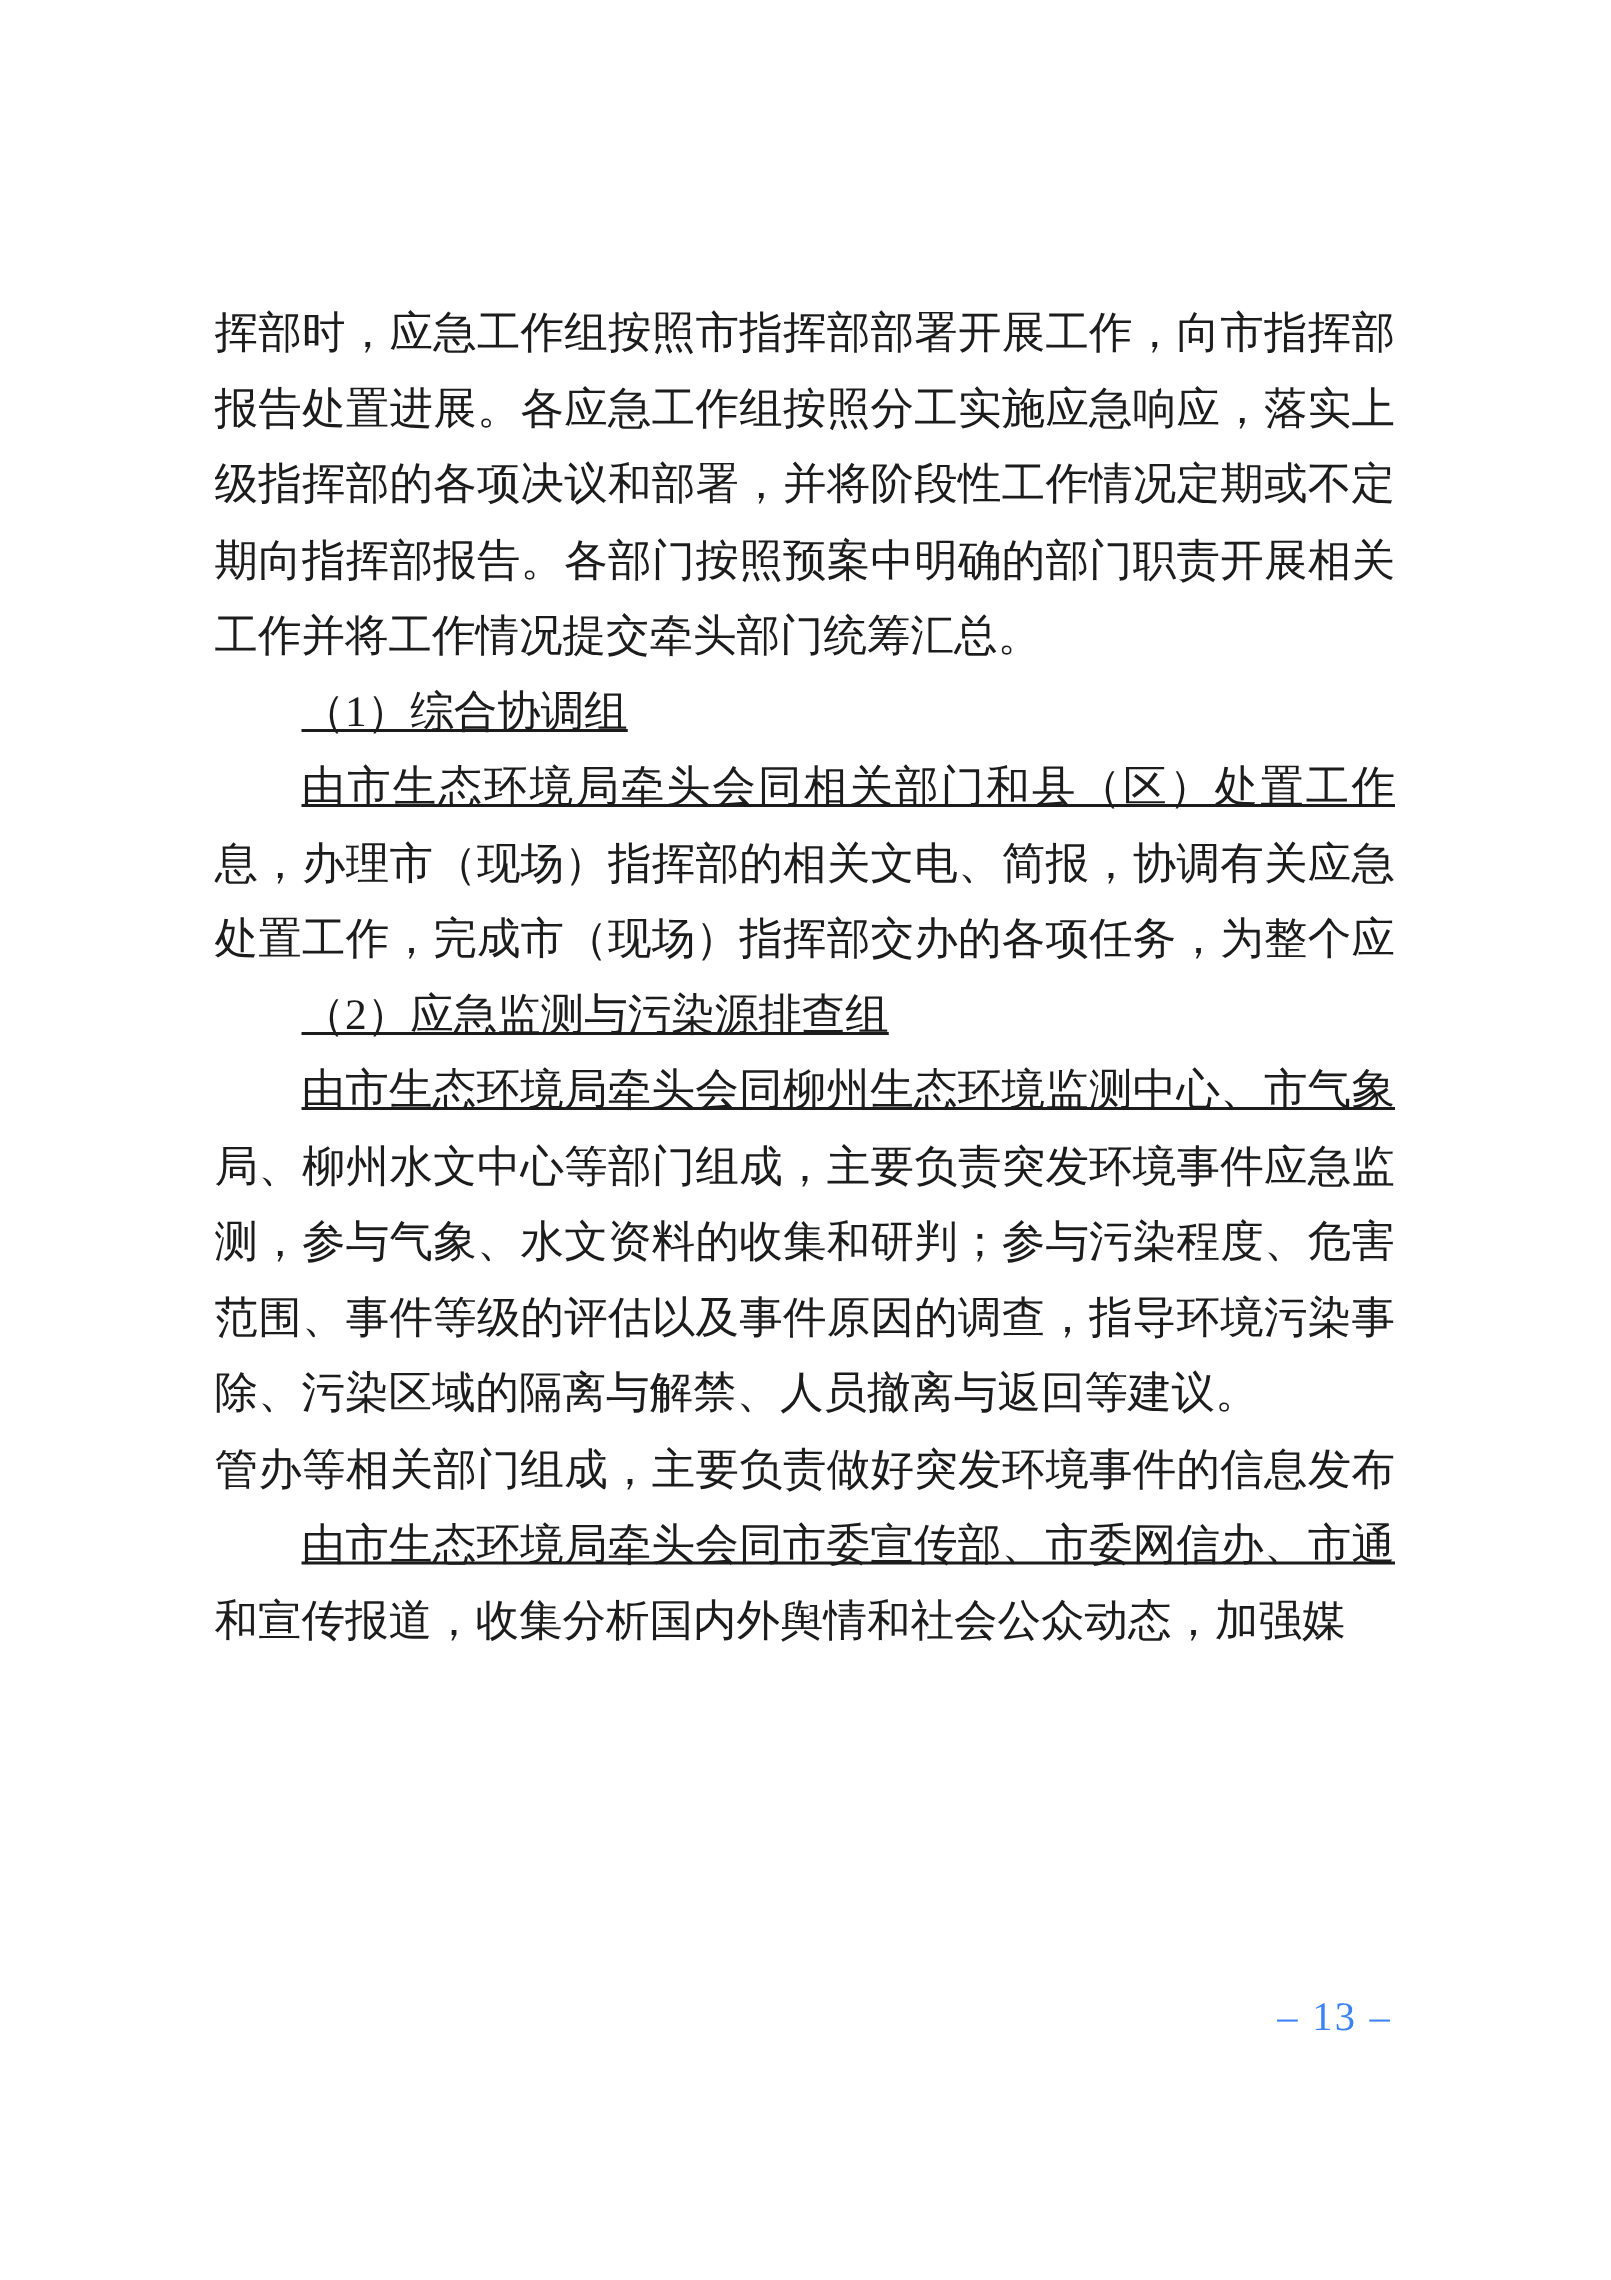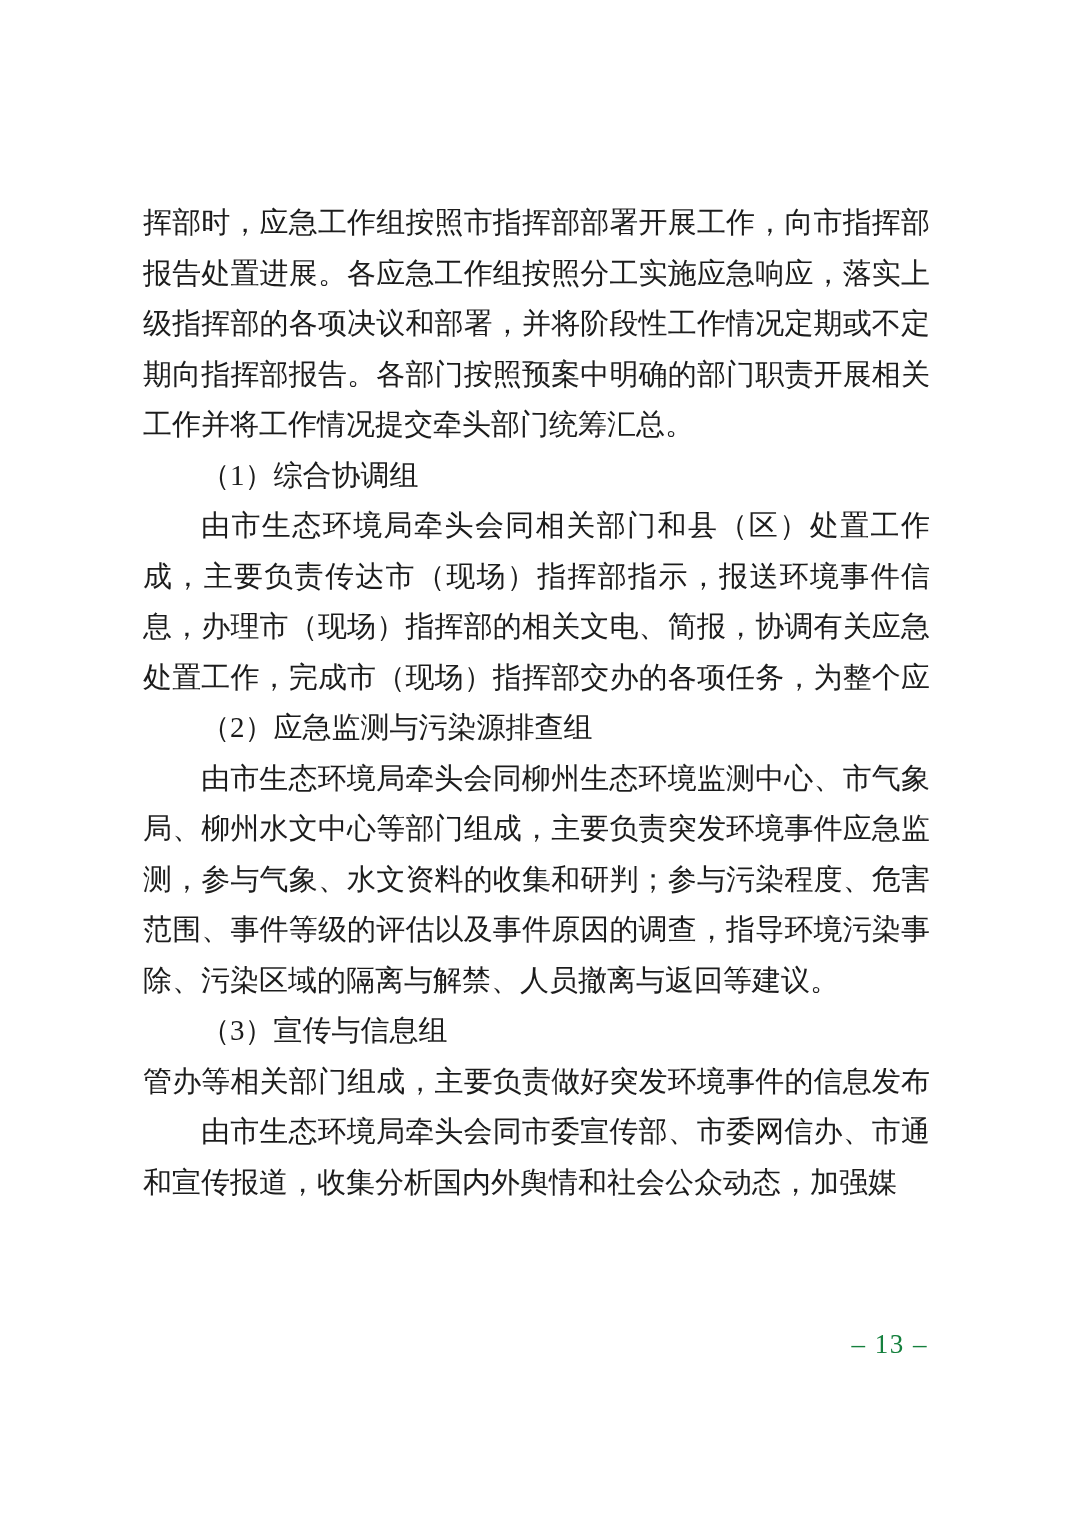--- a/index.html
+++ b/index.html
@@ -22,57 +22,55 @@
   .line {
     height: 50.5px;
     line-height: 50.5px;
     font-size: 29px;
     font-weight: 400;
     text-align: justify;
     text-align-last: justify;
     overflow: hidden;
     color: #1c1c1c;
   }
-  .line.indent { padding-left: 58px; }
+  .line.indent { padding-left: 58px; text-decoration: underline; }
   .line.para-end, .line.heading {
     text-align: left;
     text-align-last: left;
   }
   .pageno {
     position: absolute;
     top: 1326px;
     right: 146px;
     font-size: 27px;
     line-height: 36px;
     letter-spacing: 1.5px;
-    color: #15803d;
+    color: #3b82f6;
     text-align: center;
   }
 </style>
 </head>
 <body>
 
 <div class="page">
   <div class="textblock">
     <div class="line">挥部时，应急工作组按照市指挥部部署开展工作，向市指挥部</div>
     <div class="line">报告处置进展。各应急工作组按照分工实施应急响应，落实上</div>
     <div class="line">级指挥部的各项决议和部署，并将阶段性工作情况定期或不定</div>
     <div class="line">期向指挥部报告。各部门按照预案中明确的部门职责开展相关</div>
     <div class="line para-end">工作并将工作情况提交牵头部门统筹汇总。</div>
     <div class="line indent heading">（1）综合协调组</div>
     <div class="line indent">由市生态环境局牵头会同相关部门和县（区）处置工作</div>
-    <div class="line">成，主要负责传达市（现场）指挥部指示，报送环境事件信</div>
     <div class="line">息，办理市（现场）指挥部的相关文电、简报，协调有关应急</div>
     <div class="line">处置工作，完成市（现场）指挥部交办的各项任务，为整个应</div>
     <div class="line indent heading">（2）应急监测与污染源排查组</div>
     <div class="line indent">由市生态环境局牵头会同柳州生态环境监测中心、市气象</div>
     <div class="line">局、柳州水文中心等部门组成，主要负责突发环境事件应急监</div>
     <div class="line">测，参与气象、水文资料的收集和研判；参与污染程度、危害</div>
     <div class="line">范围、事件等级的评估以及事件原因的调查，指导环境污染事</div>
     <div class="line para-end">除、污染区域的隔离与解禁、人员撤离与返回等建议。</div>
-    <div class="line indent heading">（3）宣传与信息组</div>
     <div class="line">管办等相关部门组成，主要负责做好突发环境事件的信息发布</div>
     <div class="line indent">由市生态环境局牵头会同市委宣传部、市委网信办、市通</div>
     <div class="line para-end">和宣传报道，收集分析国内外舆情和社会公众动态，加强媒</div>
   </div>
 
   <div class="pageno">– 13 –</div>
 </div>
 
 </body></html>

